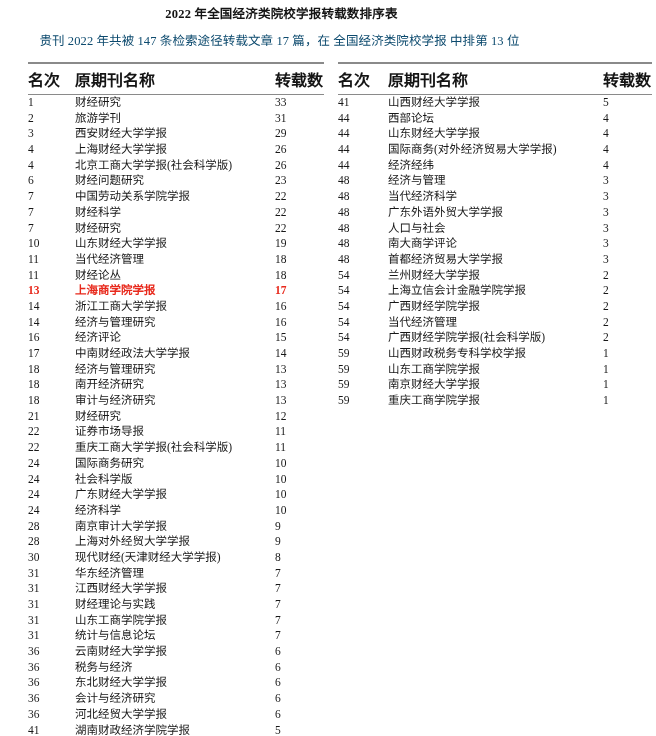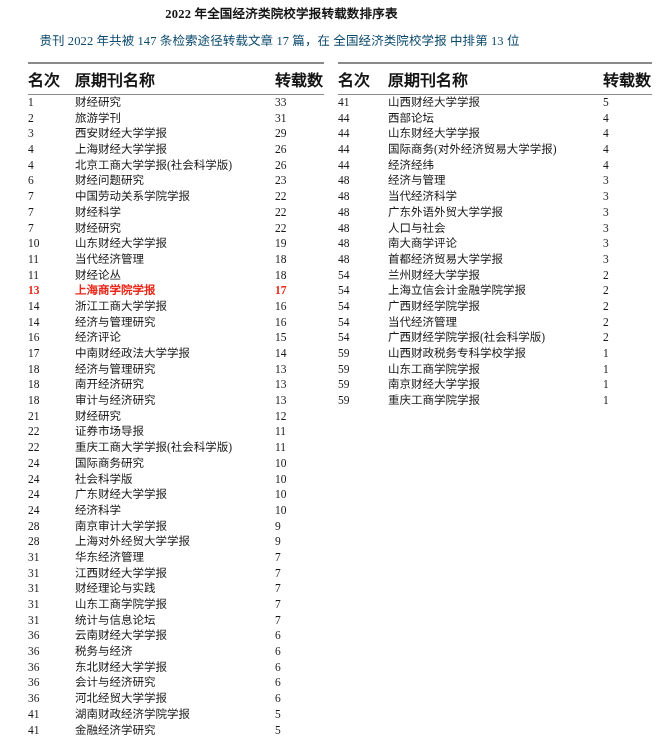--- a/index.html
+++ b/index.html
@@ -282,20 +282,25 @@
               <td class="c-rank">28</td>
               <td class="c-name">南京审计大学学报</td>
               <td class="c-count">9</td>
             </tr>
             <tr>
               <td class="c-rank">28</td>
               <td class="c-name">上海对外经贸大学学报</td>
               <td class="c-count">9</td>
             </tr>
             <tr>
+              <td class="c-rank">30</td>
+              <td class="c-name">现代财经(天津财经大学学报)</td>
+              <td class="c-count">8</td>
+            </tr>
+            <tr>
               <td class="c-rank">31</td>
               <td class="c-name">华东经济管理</td>
               <td class="c-count">7</td>
             </tr>
             <tr>
               <td class="c-rank">31</td>
               <td class="c-name">江西财经大学学报</td>
               <td class="c-count">7</td>
             </tr>
             <tr>

